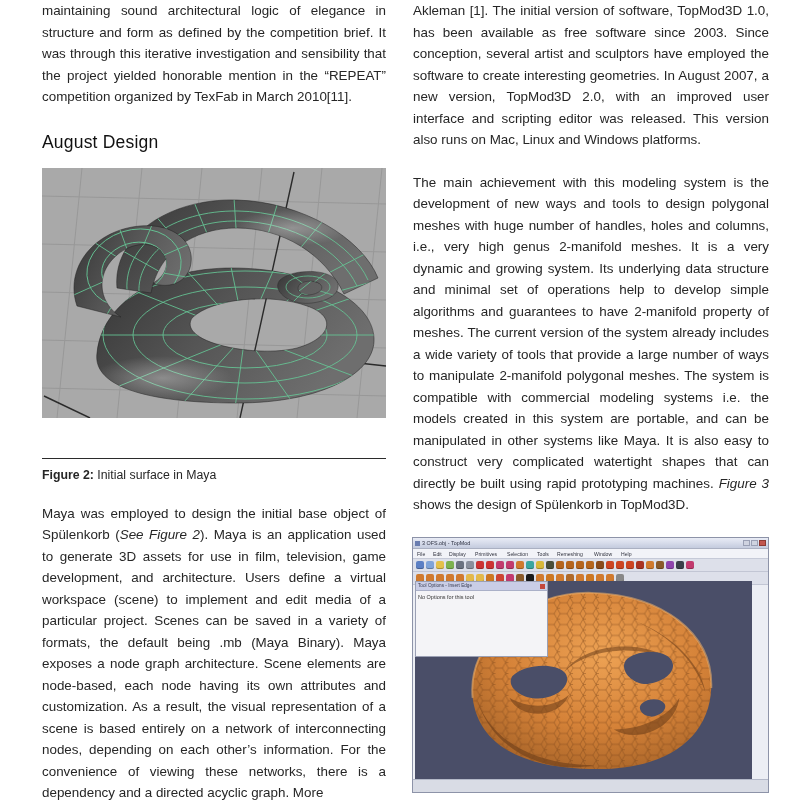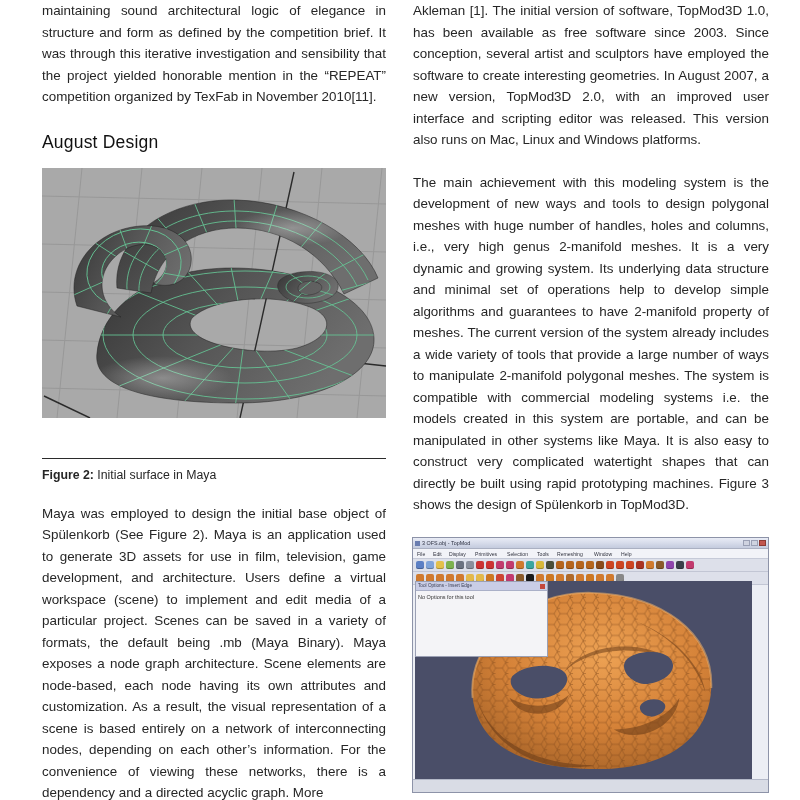--- a/index.html
+++ b/index.html
@@ -15,21 +15,21 @@
     margin:0;font-size:13.4px;line-height:21.5px;text-align:justify;
   }
   h2.section-heading{
     margin:24px 0 0 0;font-size:17.5px;font-weight:500;color:#111;
     letter-spacing:.2px;
   }
   .figure2-wrap{margin-top:15px;width:344px;height:250px;}
   .caption-rule{margin-top:40px;border:none;border-top:1px solid #2b2b2b;height:0;}
   .caption{margin:4px 0 16px 0;font-size:12.3px;line-height:17px;text-align:left;}
   .caption b{font-weight:700;}
-  .ital{}
+  .ital{font-style:italic;}
 
   
   .tm-window{
     position:absolute;left:412px;top:537px;width:357px;height:256px;
     background:#eceef4;border:1px solid #8d93a8;box-sizing:border-box;
     font-family:"Liberation Sans",sans-serif;
   }
   .tm-titlebar{
     height:10px;background:linear-gradient(#e9ecf6,#c4cbde);
     display:flex;align-items:center;padding:0 2px;border-bottom:1px solid #aab0c2;
@@ -61,21 +61,21 @@
   }
   .tm-panel-title{font-size:5.5px;line-height:5.5px;color:#383c52;white-space:nowrap;transform:scale(.85);transform-origin:left center;}
   .tm-panel-close{margin-left:auto;width:5px;height:5px;background:#c4473d;flex:none;}
   .tm-panel-body{padding:3px 2px;font-size:5.5px;line-height:6px;color:#333;}
   .tm-viewport-svg{position:absolute;left:0;top:0;width:100%;height:100%;}
 </style>
 </head>
 <body>
 
 <div class="col col-left">
-  <p class="body-text">maintaining sound architectural logic of elegance in structure and form as defined by the competition brief. It was through this iterative investigation and sensibility that the project yielded honorable mention in the “REPEAT” competition organized by TexFab in November 2010[11].</p>
+  <p class="body-text">maintaining sound architectural logic of elegance in structure and form as defined by the competition brief. It was through this iterative investigation and sensibility that the project yielded honorable mention in the “REPEAT” competition organized by TexFab in March 2010[11].</p>
 
   <h2 class="section-heading">August Design</h2>
 
   <div class="figure2-wrap">
     <svg width="344" height="250" viewBox="0 0 344 250">
       <defs>
         <linearGradient id="surf" x1="0" y1="0" x2="1" y2="0.4">
           <stop offset="0" stop-color="#353535"></stop>
           <stop offset="0.5" stop-color="#555555"></stop>
           <stop offset="1" stop-color="#6e6e6e"></stop>

